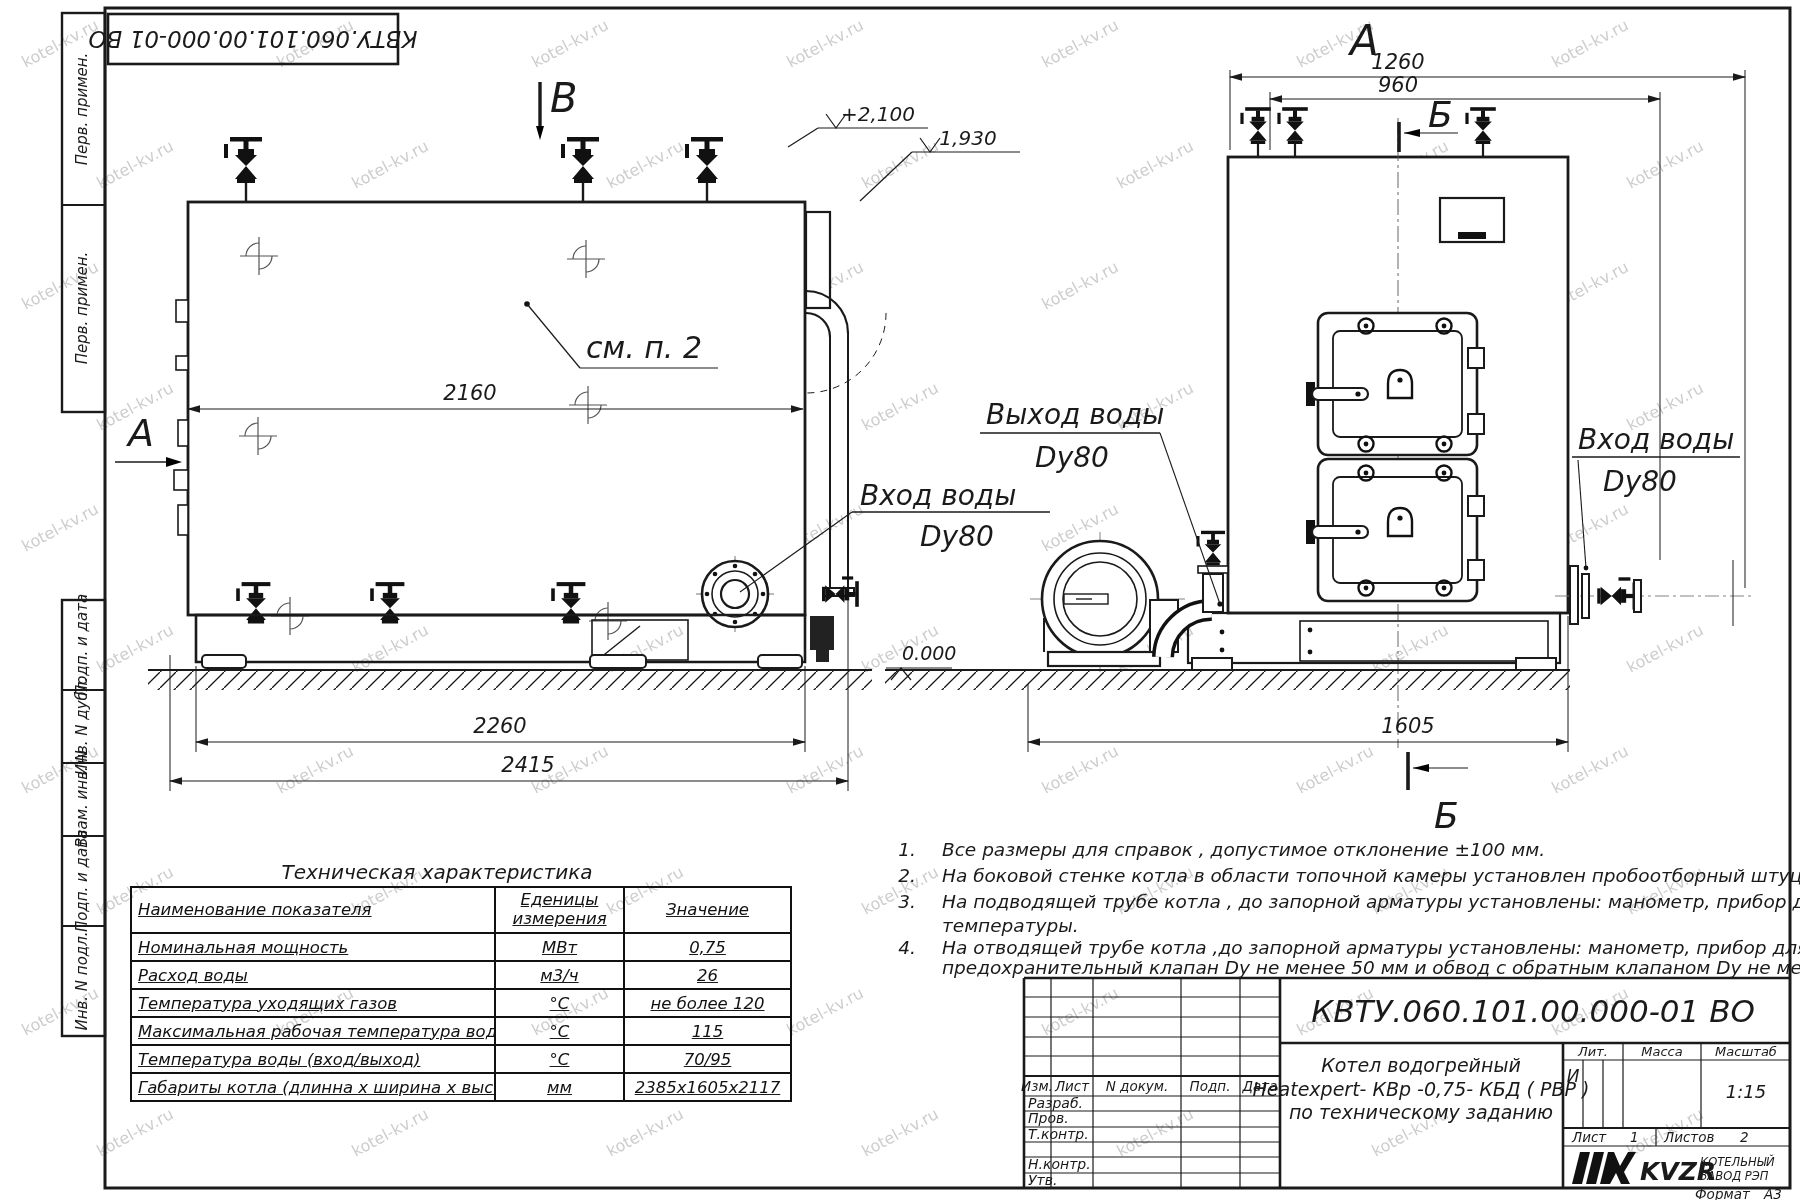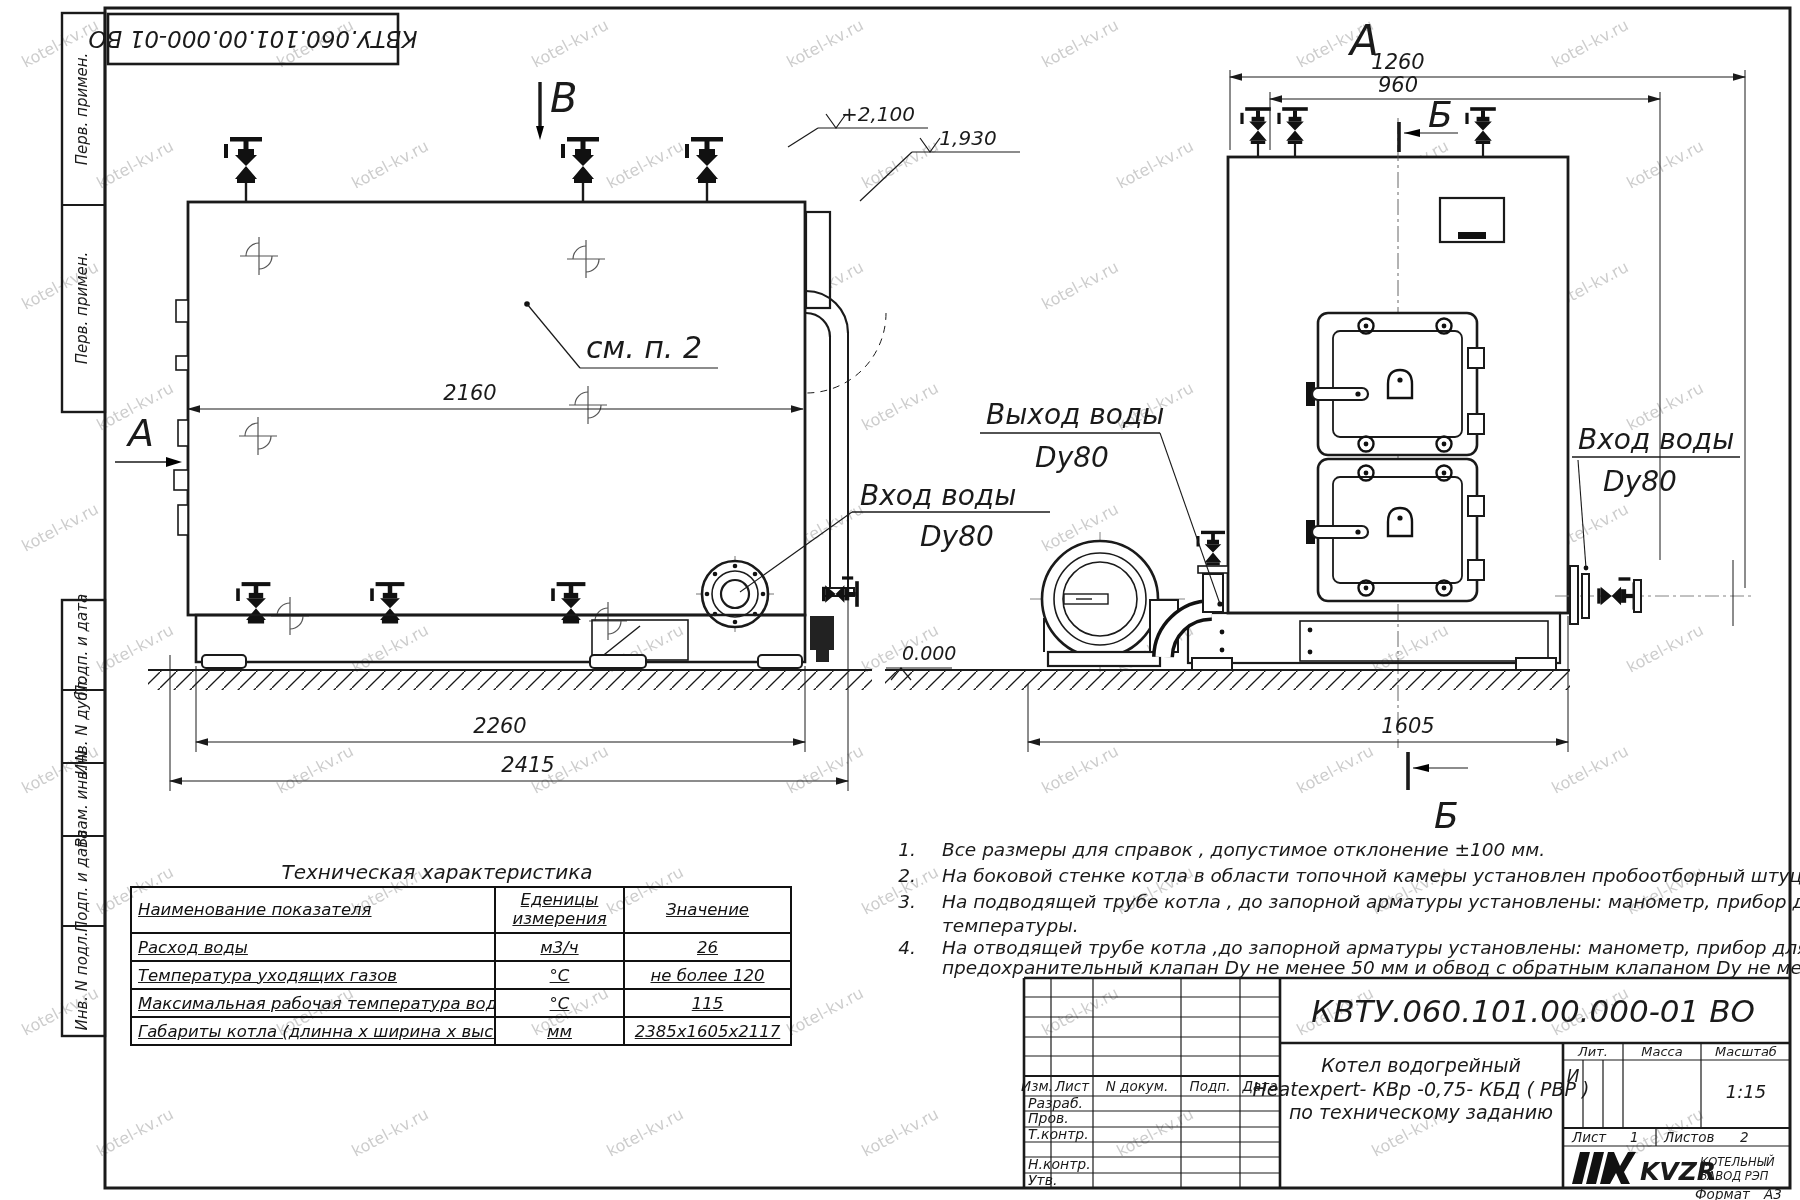--- a/index.html
+++ b/index.html
@@ -540,35 +540,45 @@
           <col style="width:129px">
           <col style="width:167px">
         </colgroup>
       <tbody>
           <tr>
         <th class="c0">Наименование показателя</th>
         <th class="c1">Еденицы измерения</th>
         <th class="c2">Значение</th>
       </tr>
       <tr>
+            <td class="c0">Номинальная мощность</td>
+            <td class="c1">МВт</td>
+            <td class="c2">0,75</td>
+          </tr>
+      <tr>
             <td class="c0">Расход воды</td>
             <td class="c1">м3/ч</td>
             <td class="c2">26</td>
           </tr>
       <tr>
             <td class="c0">Температура уходящих газов</td>
             <td class="c1">°С</td>
             <td class="c2">не более 120</td>
           </tr>
       <tr>
             <td class="c0">Максимальная рабочая температура воды</td>
             <td class="c1">°С</td>
             <td class="c2">115</td>
           </tr>
       <tr>
+            <td class="c0">Температура воды (вход/выход)</td>
+            <td class="c1">°С</td>
+            <td class="c2">70/95</td>
+          </tr>
+      <tr>
             <td class="c0">Габариты котла (длинна х ширина х высота)</td>
             <td class="c1">мм</td>
             <td class="c2">2385х1605х2117</td>
           </tr>
     </tbody>
       </table>
   </div>
 </div>
 
 </body></html>

